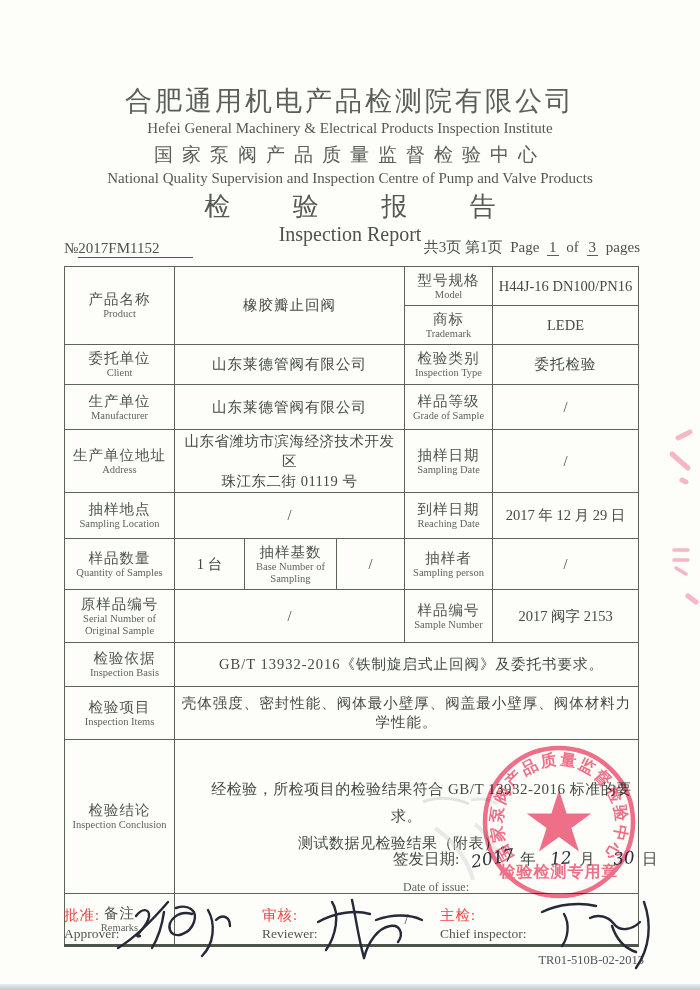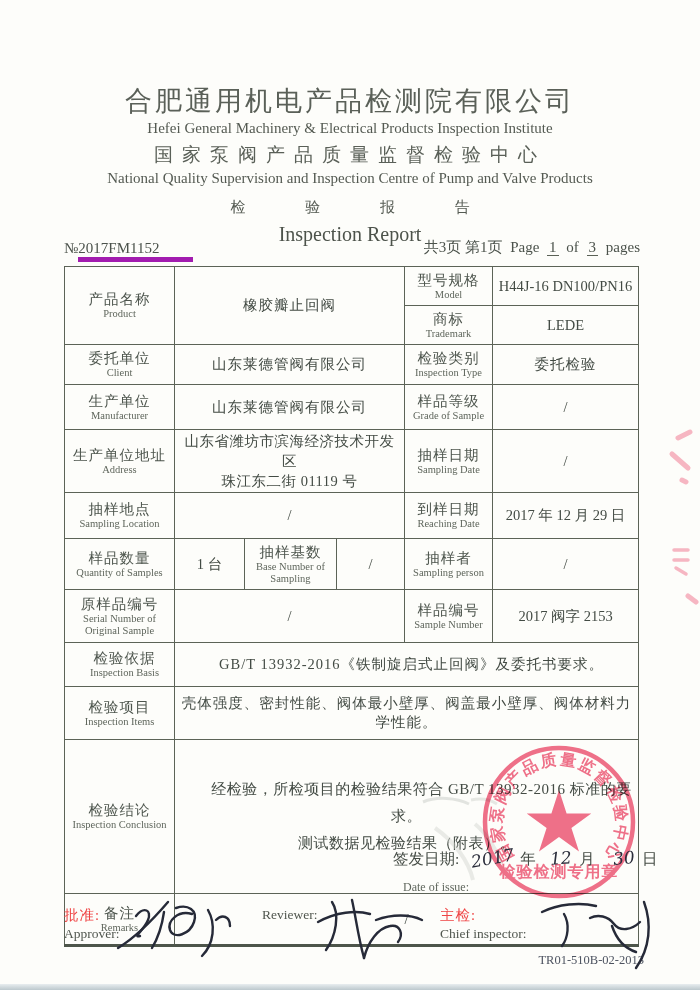--- a/index.html
+++ b/index.html
@@ -8,25 +8,25 @@
     background:#fdfdfa;
     font-family:"Liberation Serif","DejaVu Serif",serif;
     color:#49504a;
   }
   
   .header{position:absolute;top:84px;left:0;width:100%;text-align:center;}
   .org-cn{font-size:27px;letter-spacing:3px;color:#5a6058;line-height:34px;}
   .org-en{font-size:15px;color:#545a52;line-height:20px;}
   .center-cn{font-size:19px;letter-spacing:9px;color:#5a6058;line-height:27px;margin-top:3px;}
   .center-en{font-size:15px;color:#545a52;line-height:20px;}
-  .title-cn{font-size:15px;letter-spacing:28px;text-indent:28px;color:#555b53;line-height:30px;margin-top:4px;}
+  .title-cn{font-size:26px;letter-spacing:28px;text-indent:28px;color:#555b53;line-height:30px;margin-top:4px;}
   .title-en{font-size:20px;color:#4d534b;line-height:25px;}
   
   .refline{position:absolute;top:238px;left:64px;width:576px;display:flex;justify-content:space-between;align-items:flex-end;font-size:15px;color:#4b524b;}
-  .report-no{border-bottom:5px solid #a21caf;padding:0 34px 1px 0;}
+  .report-no{border-bottom:1px solid #a21caf;padding:0 34px 1px 0;}
   .no-prefix{font-size:15px;}
   .pages span{margin-left:4px;}
   .pg-underline{border-bottom:1px solid #5a6156;padding:0 2px;}
   
   table.main{position:absolute;top:266px;left:64px;border-collapse:collapse;table-layout:fixed;width:574px;
     border:1.5px solid #586054;}
   table.main{border-bottom:3px solid #4d554a;}
   table.main td{border:1px solid #5c6357;padding:1px 3px;text-align:center;vertical-align:middle;font-size:14.5px;color:#434b44;}
   td .lbl-cn{display:block;font-size:14.5px;color:#4d554d;letter-spacing:1px;line-height:18px;}
   td .lbl-en{display:block;font-size:10.5px;color:#5f665c;line-height:12.5px;}
@@ -262,20 +262,21 @@
           <path d="M6,52 C26,40 44,20 56,6"></path>
           <path d="M24,20 c8,-10 16,-6 12,4 c-4,10 -16,18 -8,16"></path>
           <path d="M52,16 c-2,14 -6,26 -12,36"></path>
           <path d="M64,12 c12,-4 22,2 18,14 c-4,12 -20,18 -24,8 c-3,-9 8,-20 22,-16"></path>
           <path d="M96,14 c8,14 6,34 -6,46"></path>
           <path d="M104,24 c6,-6 14,-4 14,6"></path>
         </g>
       </svg>
     </div>
     <div class="sig-group g2">
+      <div class="sig-cn">审核:</div>
       <div class="sig-en">Reviewer:</div>
       <svg class="sig-svg" width="130" height="70" viewBox="0 0 130 70">
         <g fill="none" stroke-width="2.4" stroke-linecap="round" stroke="#262a38">
           <path d="M18,6 C26,18 22,40 12,54"></path>
           <path d="M4,26 C22,16 42,14 56,18"></path>
           <path d="M38,4 C42,22 44,40 50,62"></path>
           <path d="M50,62 C54,46 64,32 76,30 C86,28 90,38 84,46"></path>
           <path d="M62,24 c16,-6 34,-6 46,0"></path>
         </g>
       </svg>

